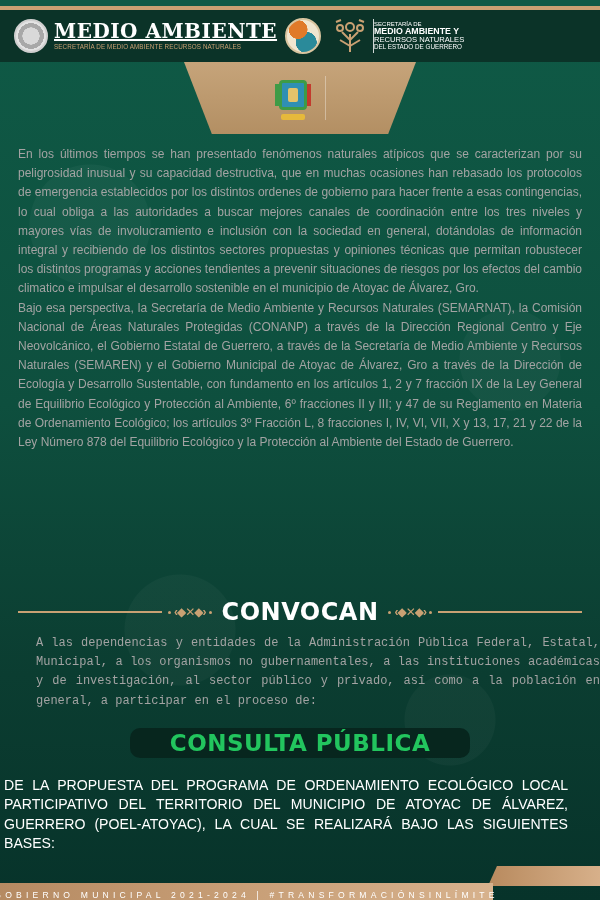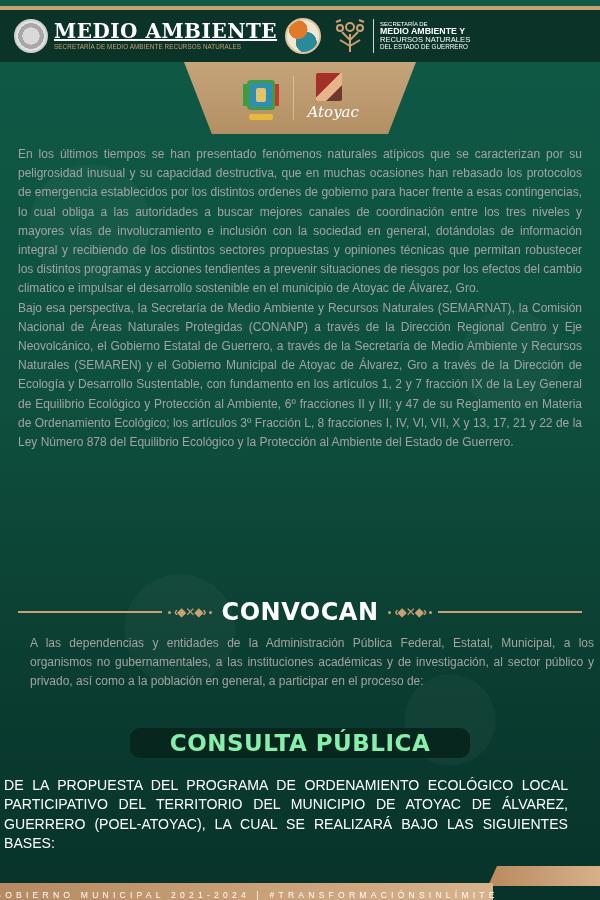--- a/index.html
+++ b/index.html
@@ -63,21 +63,21 @@
   }
   .conanp-sub { font-size: 3.5px; color: #c9a173; margin-top: 2px; }
   .gro-tree {
     width: 34px; height: 36px; margin-left: 12px;
     position: relative;
   }
   .gro-tree svg { width: 34px; height: 36px; }
   .gro-divider {
     width: 1px; height: 34px; background: #ffffff; margin-left: 6px; opacity: 0.8;
   }
-  .gro-block { margin-left: 6px; line-height: 1.05; }
+  .gro-block { line-height: 1.05; }
   .gro-l1 { font-size: 6px; color: #ffffff; }
   .gro-l2 { font-size: 8.8px; font-weight: bold; color: #ffffff; }
   .gro-l3 { font-size: 7.6px; font-weight: normal; color: #ffffff; }
   .gro-l4 { font-size: 6.3px; color: #ffffff; }
 
   .logo-tab {
     position: absolute; left: 184px; top: 62px; width: 232px; height: 72px;
     background: linear-gradient(180deg, #c6a47a 0%, #b38f63 100%);
     clip-path: polygon(0 0, 100% 0, 88% 100%, 12% 100%);
     z-index: 2;
@@ -125,30 +125,30 @@
     display: flex; align-items: center; z-index: 4;
   }
   .gold-line { flex: 1; height: 2px; background: #c9a173; }
   .orn { display: flex; align-items: center; gap: 3px; margin: 0 6px; color: #c9a173; }
   .orn .dot { width: 3px; height: 3px; background: #c9a173; border-radius: 50%; }
   .orn .glyph { font-size: 12px; font-weight: bold; letter-spacing: -1px; line-height: 1; }
   .convocan-title {
     font-family: "DejaVu Sans", "Liberation Sans", sans-serif;
     font-weight: bold; font-size: 24px; color: #ffffff; letter-spacing: 0.5px; margin: 0 4px;
   }
-  .content2 { position: absolute; left: 30px; top: 634px; width: 564px; z-index: 4; }
+  .content2 { position: absolute; left: 36px; top: 634px; width: 564px; z-index: 4; font-family: Liberation Mono, monospace; }
 
   .consulta-pill {
     position: absolute; left: 130px; top: 728px; width: 340px; height: 30px;
     background: #07261e; border-radius: 10px;
     display: flex; align-items: center; justify-content: center; z-index: 4;
   }
   .consulta-title {
     font-family: "DejaVu Sans", "Liberation Sans", sans-serif;
-    font-weight: bold; font-size: 23px; color: #86efac; letter-spacing: 0.5px;
+    font-weight: bold; font-size: 23px; color: #22c55e; letter-spacing: 0.5px;
   }
   .content3 { position: absolute; left: 4px; top: 776px; width: 564px; z-index: 4; }
   .para-caps {
     font-size: 14.1px; line-height: 19.4px; text-align: justify; color: #ffffff; font-weight: 500;
   }
 
   .footer-tab {
     position: absolute; right: 0; top: 866px; width: 112px; height: 20px;
     background: linear-gradient(90deg, #b88a5e, #d7b08a);
     clip-path: polygon(8% 0, 100% 0, 100% 100%, 0 100%);
@@ -202,24 +202,20 @@
 </header>
 
 <div class="logo-tab">
   <div class="crest">
     <div class="flag-l"></div>
     <div class="flag-r"></div>
     <div class="shield"></div>
     <div class="ribbon"></div>
   </div>
   <div class="tab-divider"></div>
-  <div class="atoyac-logo">
-    <div class="atoyac-pic"></div>
-    <div class="atoyac-word">Atoyac</div>
-  </div>
 </div>
 
 <section class="content">
   <p class="para">En los últimos tiempos se han presentado fenómenos naturales atípicos que se caracterizan por su peligrosidad inusual y su capacidad destructiva, que en muchas ocasiones han rebasado los protocolos de emergencia establecidos por los distintos ordenes de gobierno para hacer frente a esas contingencias, lo cual obliga a las autoridades a buscar mejores canales de coordinación entre los tres niveles y mayores vías de involucramiento e inclusión con la sociedad en general, dotándolas de información integral y recibiendo de los distintos sectores propuestas y opiniones técnicas que permitan robustecer los distintos programas y acciones tendientes a prevenir situaciones de riesgos por los efectos del cambio climatico e impulsar el desarrollo sostenible en el municipio de Atoyac de Álvarez, Gro.</p>
   <p class="para">Bajo esa perspectiva, la Secretaría de Medio Ambiente y Recursos Naturales (SEMARNAT), la Comisión Nacional de Áreas Naturales Protegidas (CONANP) a través de la Dirección Regional Centro y Eje Neovolcánico, el Gobierno Estatal de Guerrero, a través de la Secretaría de Medio Ambiente y Recursos Naturales (SEMAREN) y el Gobierno Municipal de Atoyac de Álvarez, Gro a través de la Dirección de Ecología y Desarrollo Sustentable, con fundamento en los artículos 1, 2 y 7 fracción IX de la Ley General de Equilibrio Ecológico y Protección al Ambiente, 6º fracciones II y III; y 47 de su Reglamento en Materia de Ordenamiento Ecológico; los artículos 3º Fracción L, 8 fracciones I, IV, VI, VII, X y 13, 17, 21 y 22 de la Ley Número 878 del Equilibrio Ecológico y la Protección al Ambiente del Estado de Guerrero.</p>
 </section>
 
 <div class="convocan-row">
   <div class="gold-line"></div>
   <div class="orn">

